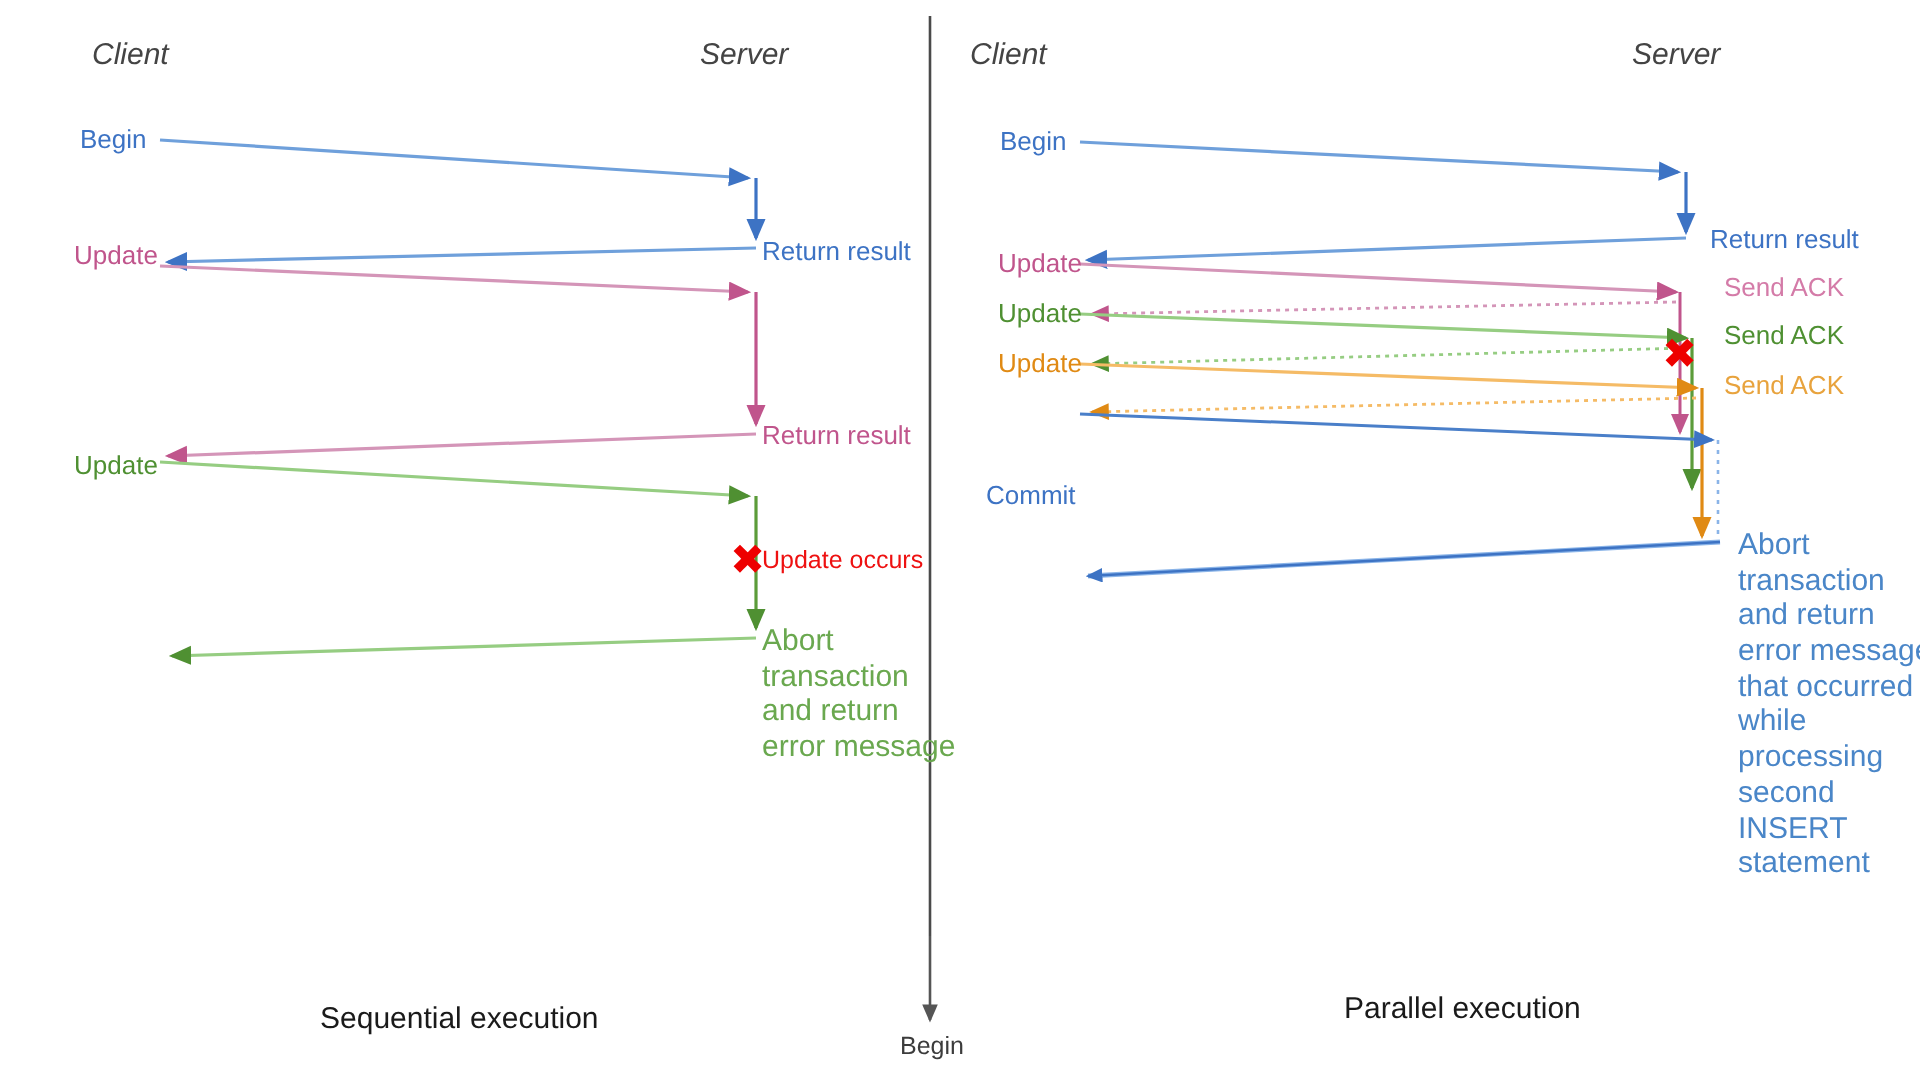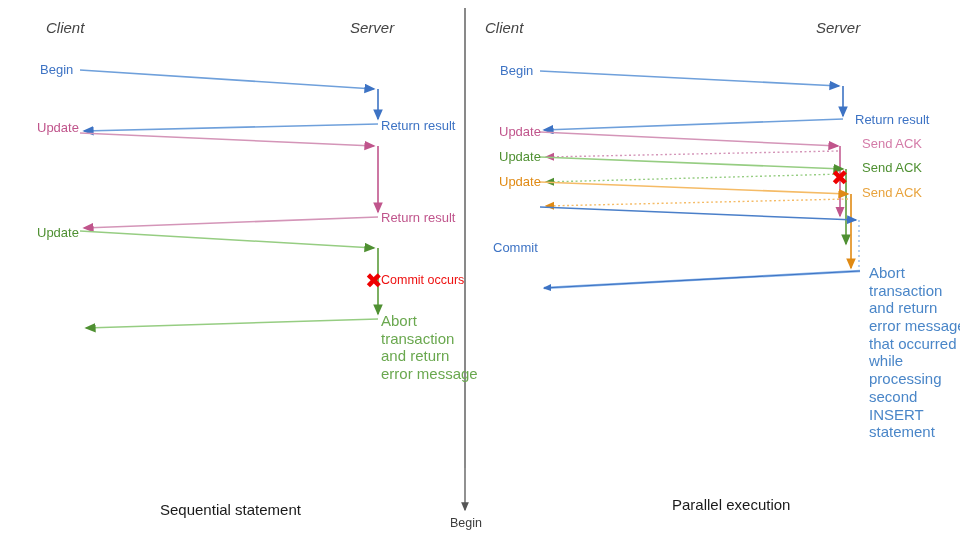--- a/index.html
+++ b/index.html
@@ -140,28 +140,28 @@
   <div class="lbl actor" style="left:46px;top:19px;">Client</div>
   <div class="lbl actor" style="left:350px;top:19px;">Server</div>
 
   <div class="lbl msg" style="left:40px;top:62px;color:#3d73c4;">Begin</div>
   <div class="lbl msg" style="left:381px;top:118px;color:#3d73c4;">Return result</div>
   <div class="lbl msg" style="left:37px;top:120px;color:#c0558c;">Update</div>
   <div class="lbl msg" style="left:381px;top:210px;color:#c0558c;">Return result</div>
   <div class="lbl msg" style="left:37px;top:225px;color:#4f9032;">Update</div>
 
   <div class="xmark" style="left:365px;top:270px;">✖</div>
-  <div class="lbl errlbl" style="left:381px;top:273px;">Commit occurs</div>
+  <div class="lbl errlbl" style="left:381px;top:273px;">Update occurs</div>
 
   <div class="lbl multiline" style="left:381px;top:312px;color:#6aa84f;">Abort
 transaction
 and return
 error message</div>
 
-  <div class="lbl caption" style="left:160px;top:501px;">Sequential statement</div>
+  <div class="lbl caption" style="left:160px;top:501px;">Sequential execution</div>
 
   <div class="lbl actor" style="left:485px;top:19px;">Client</div>
   <div class="lbl actor" style="left:816px;top:19px;">Server</div>
 
   <div class="lbl msg" style="left:500px;top:63px;color:#3d73c4;">Begin</div>
   <div class="lbl msg" style="left:855px;top:112px;color:#3d73c4;">Return result</div>
   <div class="lbl msg" style="left:499px;top:124px;color:#c0558c;">Update</div>
   <div class="lbl msg" style="left:862px;top:136px;color:#d47ba8;">Send ACK</div>
   <div class="lbl msg" style="left:499px;top:149px;color:#4f9032;">Update</div>
   <div class="lbl msg" style="left:862px;top:160px;color:#4f9032;">Send ACK</div>

